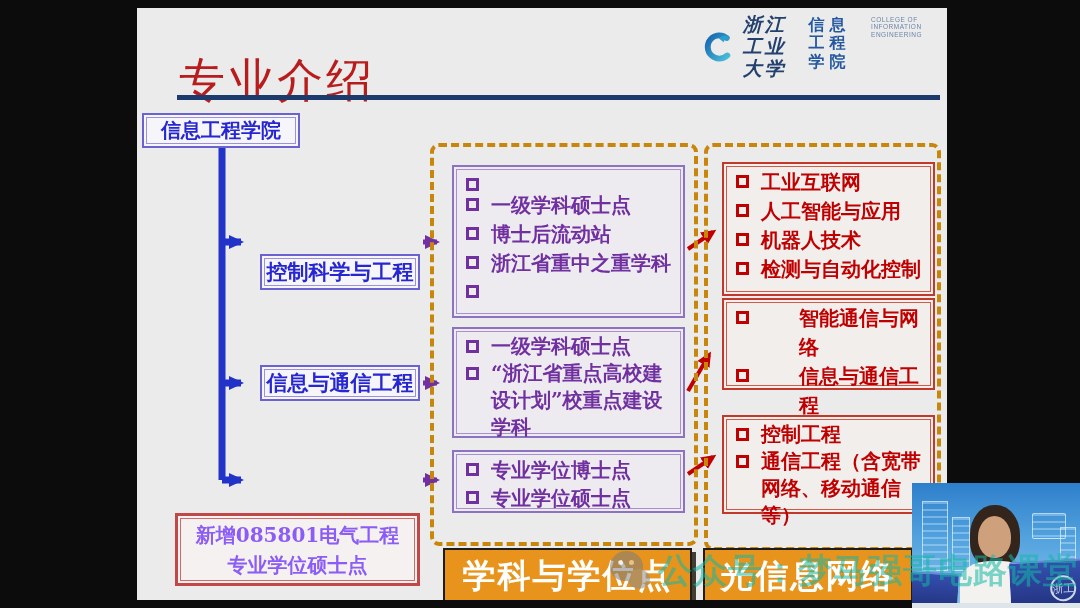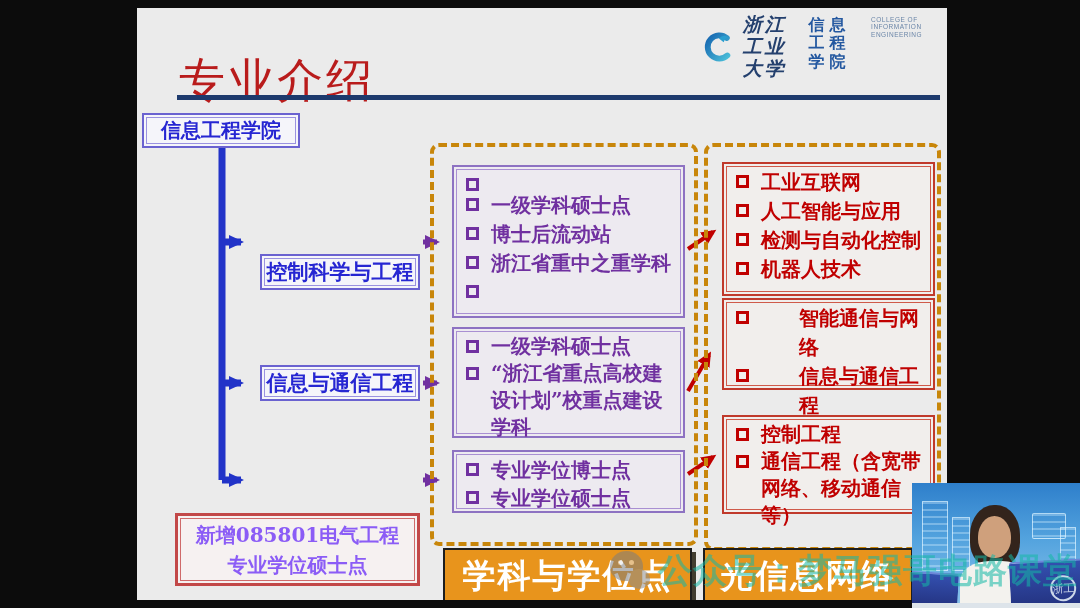--- a/index.html
+++ b/index.html
@@ -226,25 +226,25 @@
           <li>
             <span class="bullet"></span>
             <span>工业互联网</span>
           </li>
           <li>
             <span class="bullet"></span>
             <span>人工智能与应用</span>
           </li>
           <li>
             <span class="bullet"></span>
+            <span>机器人技术</span>
+          </li>
+          <li>
+            <span class="bullet"></span>
             <span>检测与自动化控制</span>
-          </li>
-          <li>
-            <span class="bullet"></span>
-            <span>机器人技术</span>
           </li>
         </ul>
     </div>
     <div class="listbox rbox" id="directions-box-1">
       <ul>
           <li>
             <span class="bullet"></span>
             <span>智能通信与网络</span>
           </li>
           <li>

